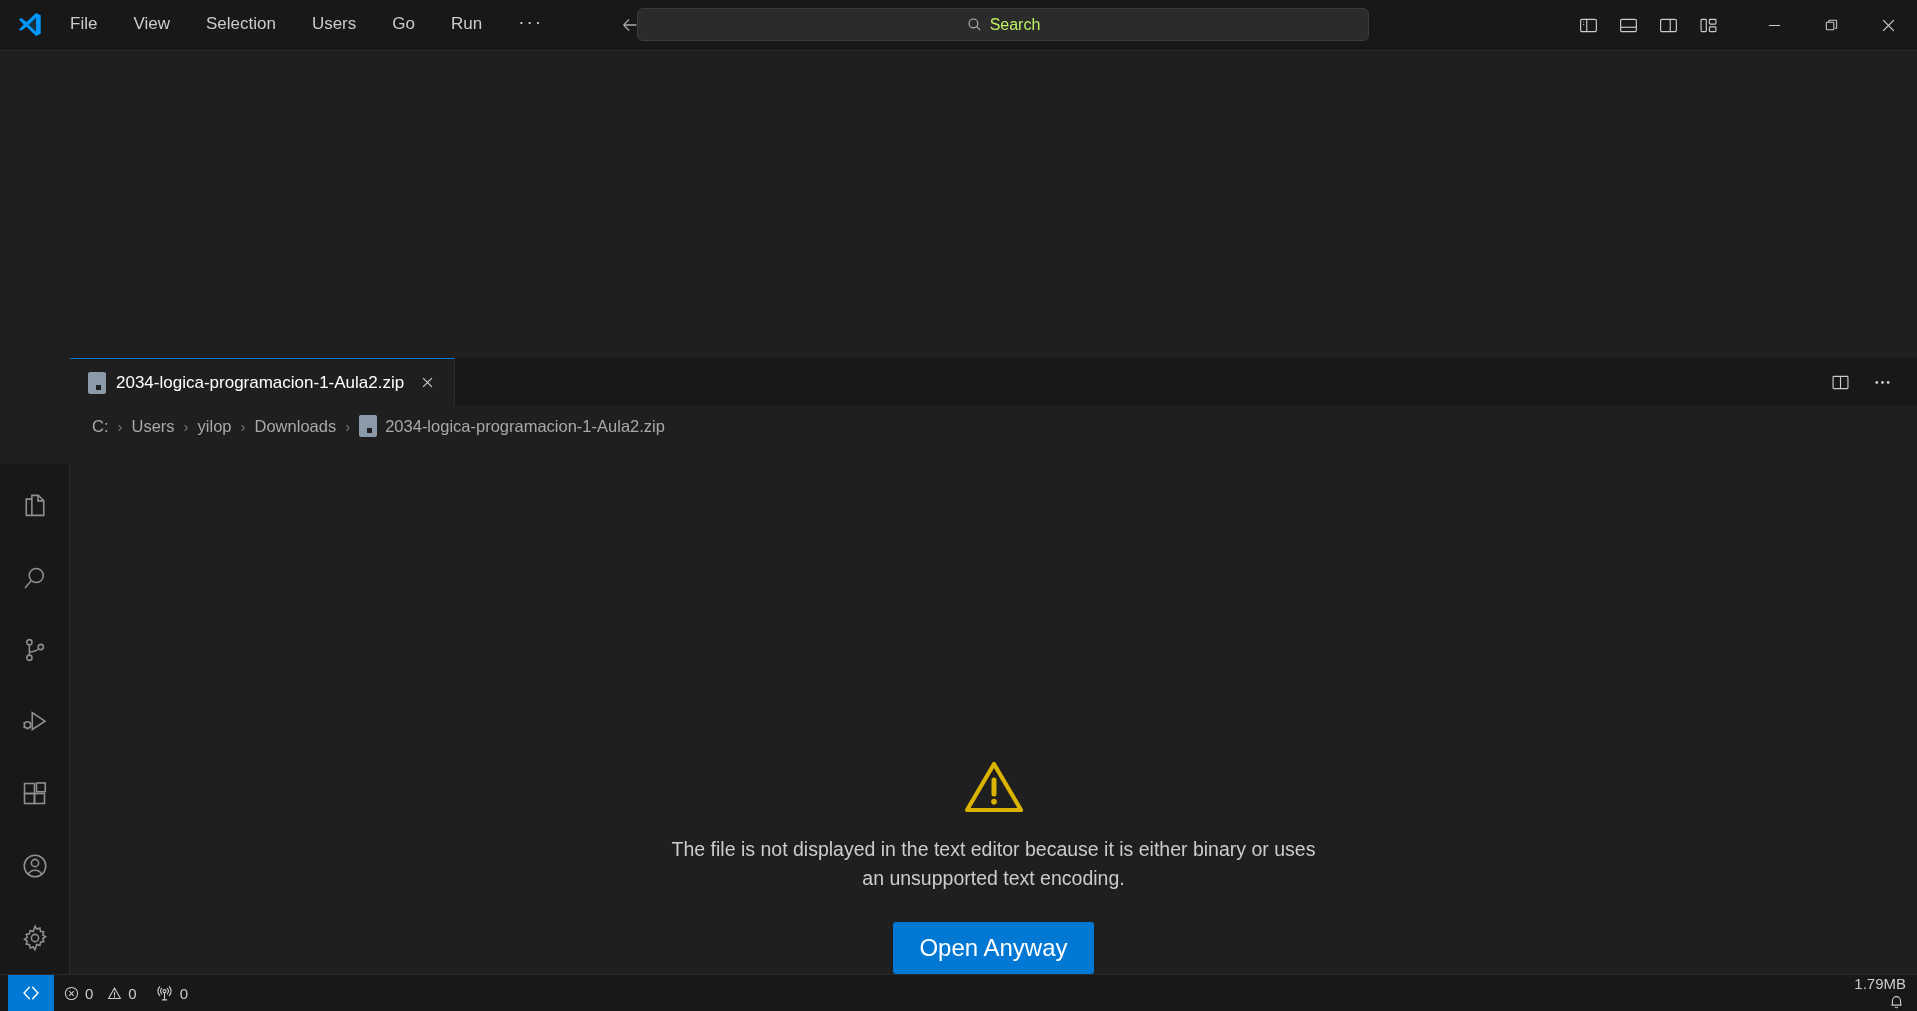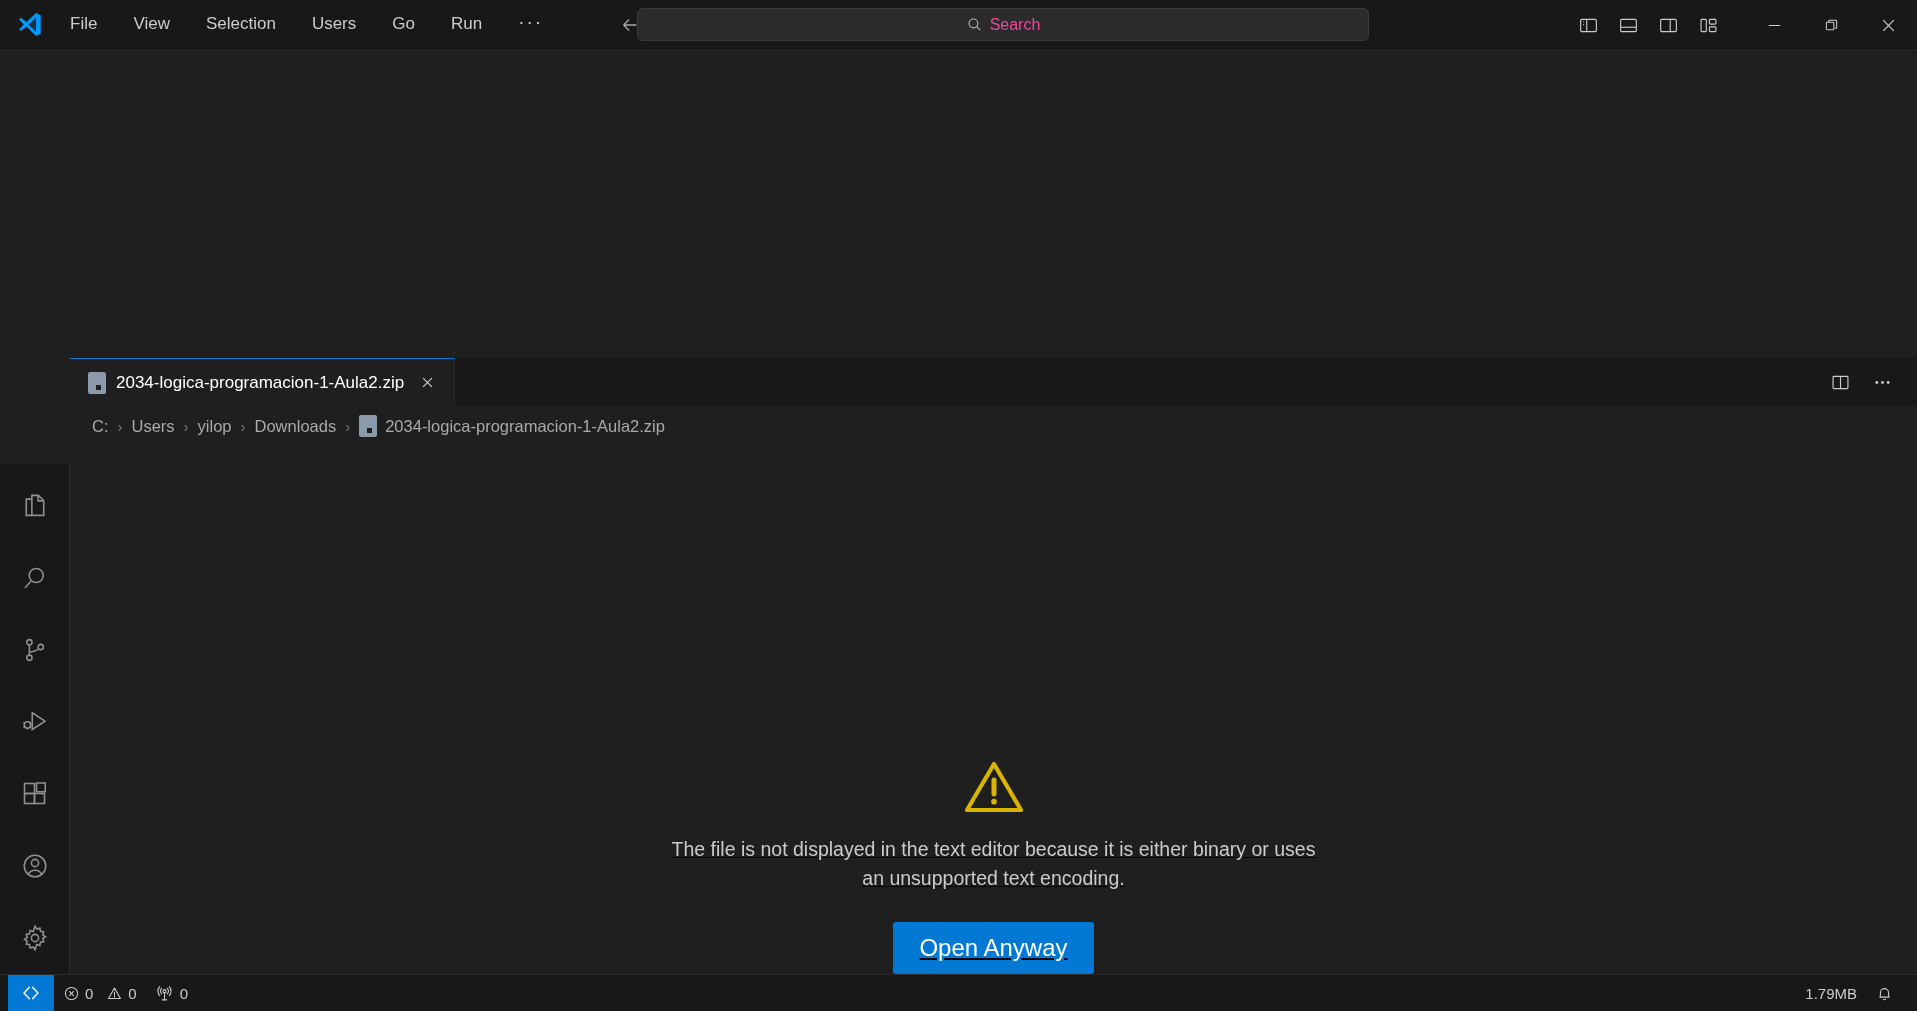--- a/index.html
+++ b/index.html
@@ -34,21 +34,21 @@
 
   .searchbox {
     position: absolute; left: 637px; top: 8px;
     width: 732px; height: 33px;
     background: #2b2b2b;
     border: 1px solid #3b3b3b;
     border-radius: 6px;
     display: flex; align-items: center; justify-content: center;
     gap: 7px;
   }
-  .searchbox .s-label { color: #ec4899; font-size: 16px; }
+  .searchbox .s-label { color: #bef264; font-size: 16px; }
 
   .win-right { margin-left: auto; display: flex; align-items: center; height: 100%; }
   .layout-btns { display: flex; align-items: center; gap: 0px; padding-right: 18px; }
   .layout-btn {
     width: 40px; height: 40px; display: flex; align-items: center; justify-content: center;
     color: #cccccc; border-radius: 4px;
   }
   .wincontrols { display: flex; align-items: stretch; height: 100%; }
   .wc {
     width: 57px; display: flex; align-items: center; justify-content: center;
@@ -109,21 +109,21 @@
   .crumb-sep { color: #7a7a7a; font-size: 15px; padding: 0 1px; }
 
   
   .editor-content {
     flex: 1; display: flex; flex-direction: column;
     align-items: center; justify-content: flex-start;
     background: #1f1f1f; min-height: 0;
   }
   .binary-placeholder {
     margin-top: 313px;
-    display: flex; flex-direction: column; align-items: center; text-decoration: underline;
+    display: flex; flex-direction: column; align-items: center;
   }
   .warn-icon { margin-bottom: 20px; }
   .binary-msg {
     color: #cccccc; font-size: 19.5px; line-height: 1.45;
     text-align: center; max-width: 660px;
   }
   .open-anyway {
     margin-top: 30px;
     background: #0078d4; color: #ffffff;
     font-family: "Liberation Sans", sans-serif;
@@ -142,21 +142,21 @@
   .remote-indicator {
     background: #0078d4; color: #ffffff;
     display: flex; align-items: center; justify-content: center;
     padding: 0 13px;
   }
   .status-item {
     display: flex; align-items: center; gap: 6px;
     padding: 0 9px; color: #cccccc;
   }
   .status-left { display: flex; align-items: stretch; padding-left: 8px; }
-  .status-right { margin-left: auto; display: flex; align-items: center; padding-right: 14px; }
+  .status-right { margin-left: auto; display: flex; align-items: flex-end; padding-right: 2px; flex-direction: column; }
   .status-group { display: flex; align-items: center; gap: 13px; padding: 0 9px; }
   .sg-cell { display: flex; align-items: center; gap: 5px; }
   svg { display: block; }
 </style>
 </head>
 <body>
 
 <div class="app">
 
   <div class="titlebar">

